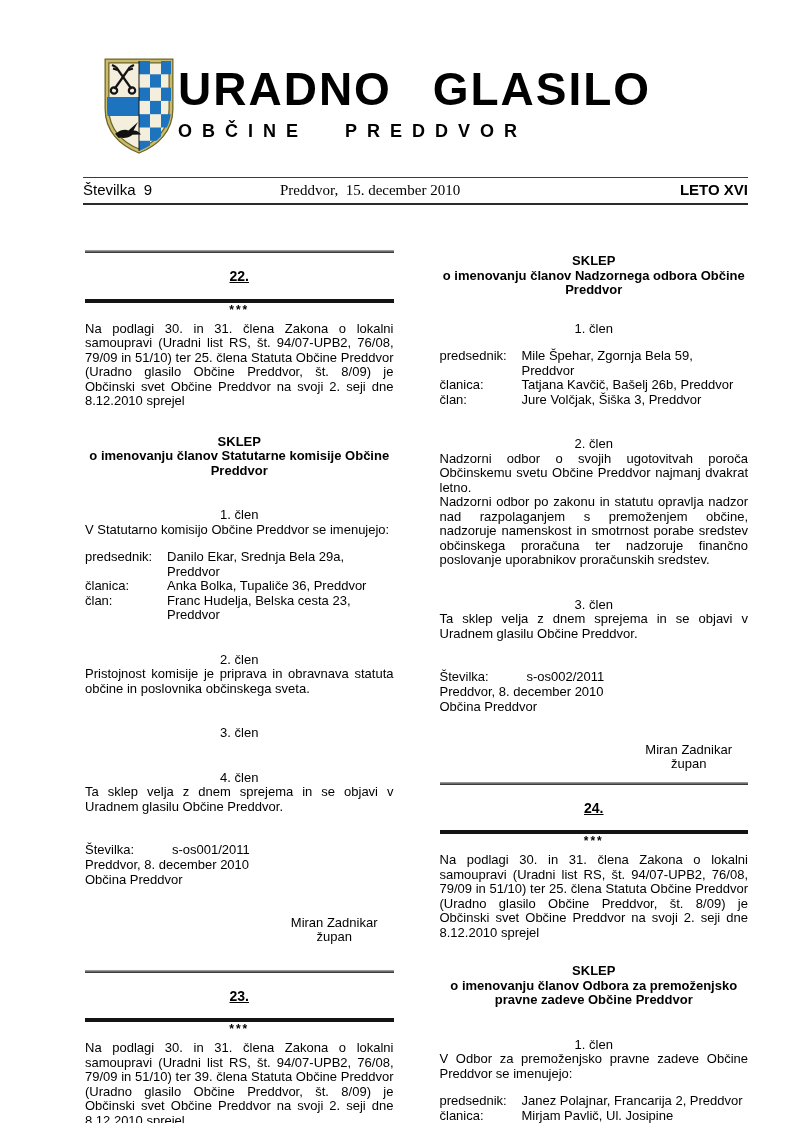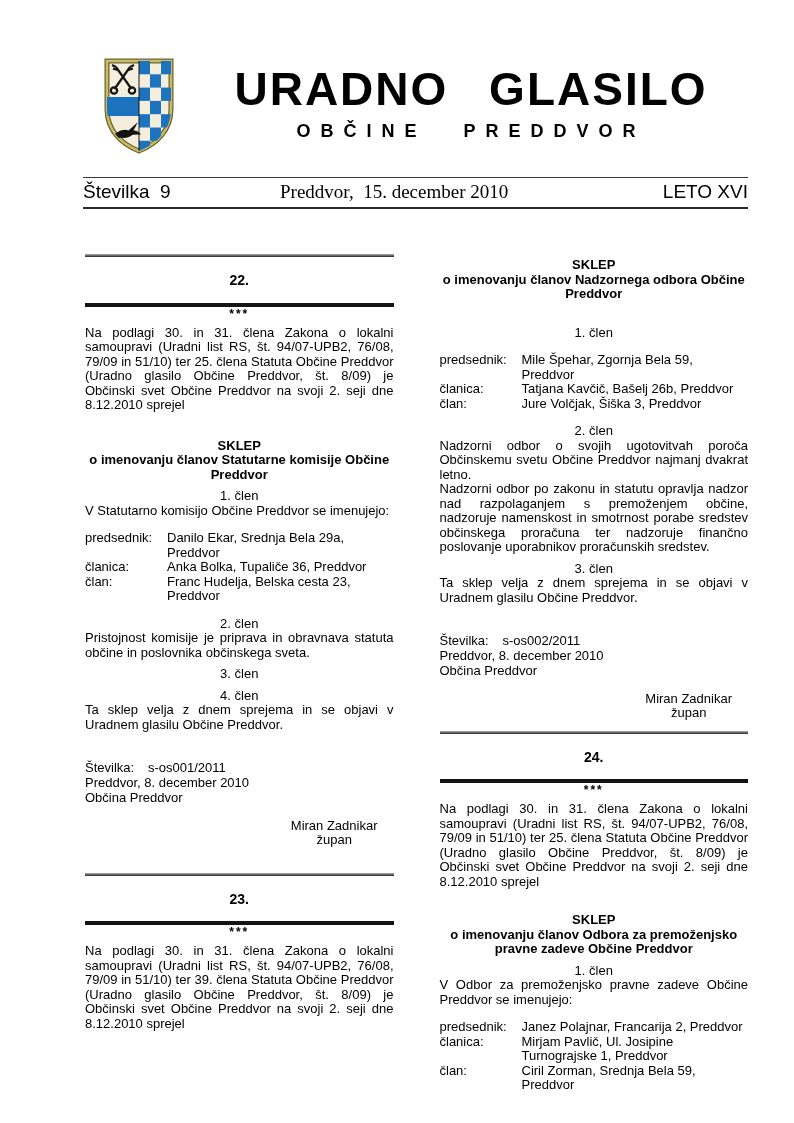--- a/index.html
+++ b/index.html
@@ -9,74 +9,74 @@
     font-family: "Liberation Sans", sans-serif;
     color: #000;
     overflow: hidden;
   }
   .page { position: relative; width: 794px; height: 1123px; background: #fff; }
 
   
   .masthead { display: flex; padding: 56px 30px 0 100px; }
   .crest { width: 78px; height: 102px; flex: 0 0 78px; }
   .crest svg { width: 78px; height: 102px; display: block; }
-  .titles { flex: 1; text-align: center; padding-top: 10px; }
+  .titles { flex: 1; padding-top: 10px; }
   .title1 {
     font-size: 46px; font-weight: bold; line-height: 1.0;
     letter-spacing: 2px; word-spacing: 26px; white-space: nowrap;
   }
   .title2 {
     font-size: 18px; font-weight: bold; margin-top: 9px;
     letter-spacing: 10px; word-spacing: 22px; white-space: nowrap;
   }
 
   
   .infobar {
     position: relative;
     margin: 19px 46px 0 83px;
     border-top: 1px solid #3a3a3a;
     border-bottom: 2px solid #2a2a2a;
     padding: 3px 0 4px 0;
-    font-size: 19px;
+    font-size: 15px;
     display: flex; align-items: baseline;
     white-space: pre-wrap;
   }
   .infobar .issue { flex: 0 0 197px; }
   .infobar .date { flex: 1; font-family: Liberation Serif, serif; }
-  .infobar .volume { text-align: center; }
+  .infobar .volume { text-align: center; font-weight: bold; }
 
   
   .columns { display: flex; gap: 46px; padding: 0 46px 0 85px; margin-top: 45px; }
   .col { flex: 1; font-size: 13px; line-height: 14.5px; }
 
   
   .rule-a { height: 3px; background: linear-gradient(to bottom, #b0b0b0, #242424); }
   .rule-b { height: 2px; border-top: 3px solid #141414; border-bottom: 1px solid #141414; }
   .mt-sec { margin-top: 25px; }
   .mt-sec2 { margin-top: 10px; }
 
-  .sec-num { text-align: center; font-weight: bold; font-size: 14px; margin: 16px 0 15px; }
+  .sec-num { text-align: center; font-weight: bold; font-size: 14px; margin: 16px 0 15px; text-decoration: underline; }
   .stars { text-align: center; font-weight: bold; font-size: 12px; line-height: 9px; margin-top: 3px; letter-spacing: 2px; }
 
   .para { text-align: justify; margin-top: 7px; }
   .sklep { text-align: center; font-weight: bold; margin-top: 26px; }
   .sklep.first { margin-top: 4px; }
   .sklep.gap { margin-top: 24px; }
 
-  .clen-h { text-align: center; margin-top: 7px; }
+  .clen-h { text-align: center; margin-top: 30px; }
   .clen-t { text-align: justify; }
 
   .members { margin: 13px 0; }
   .mrow { display: grid; grid-template-columns: 82px 1fr; }
 
   .ref { margin-top: 29px; }
-  .ref-row { display: grid; grid-template-columns: 63px auto; }
+  .ref-row { display: grid; grid-template-columns: 63px auto; gap: 24px; }
 
   .muni { text-align: left; margin-top: 1px; }
-  .sig { width: max-content; margin: 13px 16px 0 auto; text-align: center; }
+  .sig { width: max-content; margin: 28px 16px 0 auto; text-align: center; }
 
   
   .cc { fill: var(--crest-cream, #F4EFDC); }
   .cb { fill: var(--crest-blue, #1E73BE); }
 </style>
 </head>
 <body>
 
 <div class="page">
 

